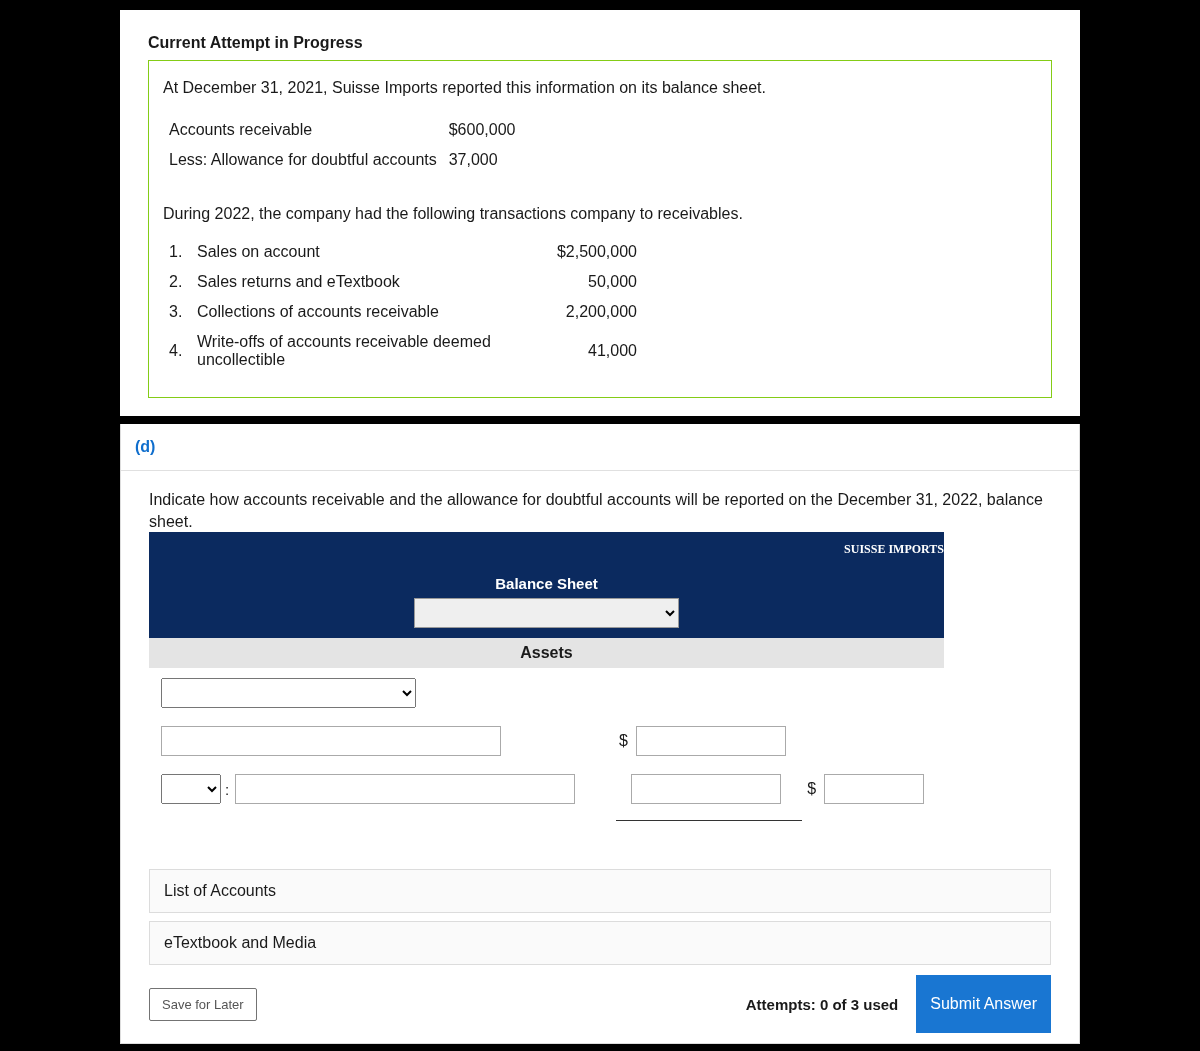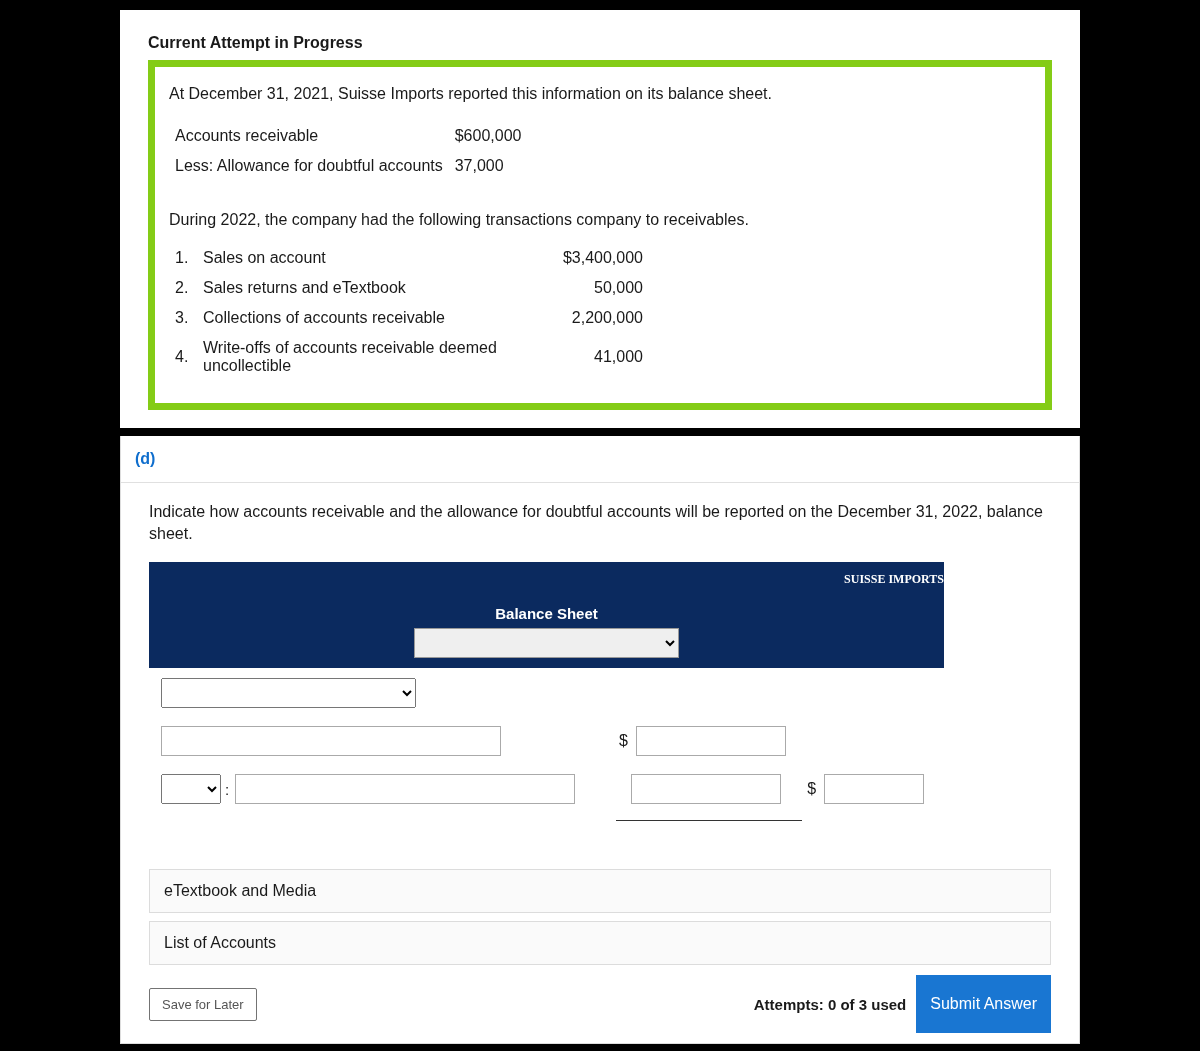--- a/index.html
+++ b/index.html
@@ -24,21 +24,21 @@
   .inner-pad {
     padding: 24px 28px 18px 28px;
   }
   .attempt-header {
     font-weight: 700;
     color: #1a1a1a;
     font-size: 16px;
     margin-bottom: 8px;
   }
   .bordered-box {
-    border: 7px solid #84cc16;
+    border: 1px solid #84cc16;
     padding: 18px 14px;
     margin-top: 4px;
   }
   .intro-para {
     color: #1a1a1a;
     margin-bottom: 18px;
     font-size: 16px;
   }
   table.balance-info {
     border-collapse: collapse;
@@ -73,21 +73,20 @@
     font-weight: 700;
     padding: 14px 14px 14px 14px;
     border-bottom: 1px solid #e0e0e0;
     font-size: 16px;
   }
   .part-d-body {
     padding: 18px 28px 4px 28px;
   }
   .instruct {
     font-size: 16px;
-    margin-bottom: 18px;
     line-height: 1.35;
   }
   .sheet {
     width: 795px;
   }
   .sheet-head {
     background: #0b2a5f;
     color: #fff;
     text-align: center;
     padding: 10px 0 10px 0;
@@ -160,21 +159,21 @@
   }
   .save-btn {
     background: #fff;
     border: 1px solid #737373;
     color: #555;
     font-size: 13px;
     padding: 8px 12px;
     cursor: pointer;
     border-radius: 2px;
   }
-  .right-foot { display: flex; align-items: center; gap: 10px; }
+  .right-foot { display: flex; align-items: center; gap: 18px; }
   .attempts-txt { font-weight: 700; font-size: 15px; }
   .submit-btn {
     background: #1976d2;
     color: #fff;
     border: none;
     font-size: 16px;
     padding: 20px 14px;
     cursor: pointer;
     border-radius: 0;
   }
@@ -198,21 +197,21 @@
           <td class="val">37,000</td>
         </tr>
       </tbody>
         </table>
       <div class="during-para">During 2022, the company had the following transactions company to receivables.</div>
       <table class="txn">
         <tbody>
             <tr>
           <td class="num">1.</td>
           <td class="desc">Sales on account</td>
-          <td class="amt">$3,400,000</td>
+          <td class="amt">$2,500,000</td>
         </tr>
         <tr>
           <td class="num">2.</td>
           <td class="desc">Sales returns and eTextbook</td>
           <td class="amt">50,000</td>
         </tr>
         <tr>
           <td class="num">3.</td>
           <td class="desc">Collections of accounts receivable</td>
           <td class="amt">2,200,000</td>
@@ -233,20 +232,21 @@
     <div class="part-d-tab">(d)</div>
     <div class="part-d-body">
       <div class="instruct">Indicate how accounts receivable and the allowance for doubtful accounts will be reported on the December 31, 2022, balance sheet.</div>
 
       <div class="sheet">
         <div class="sheet-head">
           <div class="company">SUISSE IMPORTS</div>
           <div class="title">Balance Sheet</div>
           <select></select>
         </div>
+        <div class="assets-row">Assets</div>
         <div class="sheet-body">
 
           <div class="row row-select">
             <select style="width:255px;height:30px;"></select>
           </div>
 
           <div class="row">
             <input class="text-in w340" type="text" style="">
             <div style="width:114px;"></div>
             <span class="dollar">$</span>
@@ -266,22 +266,22 @@
 
           <div style="display:flex;">
             <div style="width:455px;"></div>
             <span class="underline-cell"></span>
           </div>
         </div>
       </div>
 
       <div style="height:40px;"></div>
 
+      <div class="link-box">List of Accounts</div>
       <div class="link-box">eTextbook and Media</div>
-      <div class="link-box">List of Accounts</div>
 
       <div class="footer-row">
         <button class="save-btn">Save for Later</button>
         <div class="right-foot">
           <span class="attempts-txt">Attempts: 0 of 3 used</span>
           <button class="submit-btn">Submit Answer</button>
         </div>
       </div>
     </div>
   </div>

